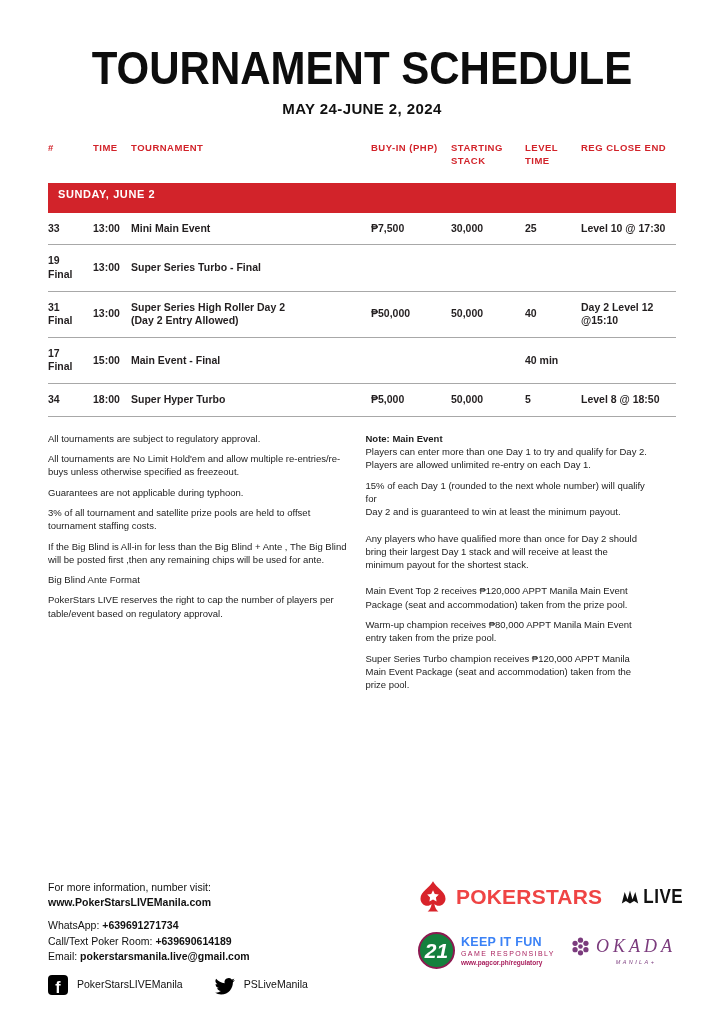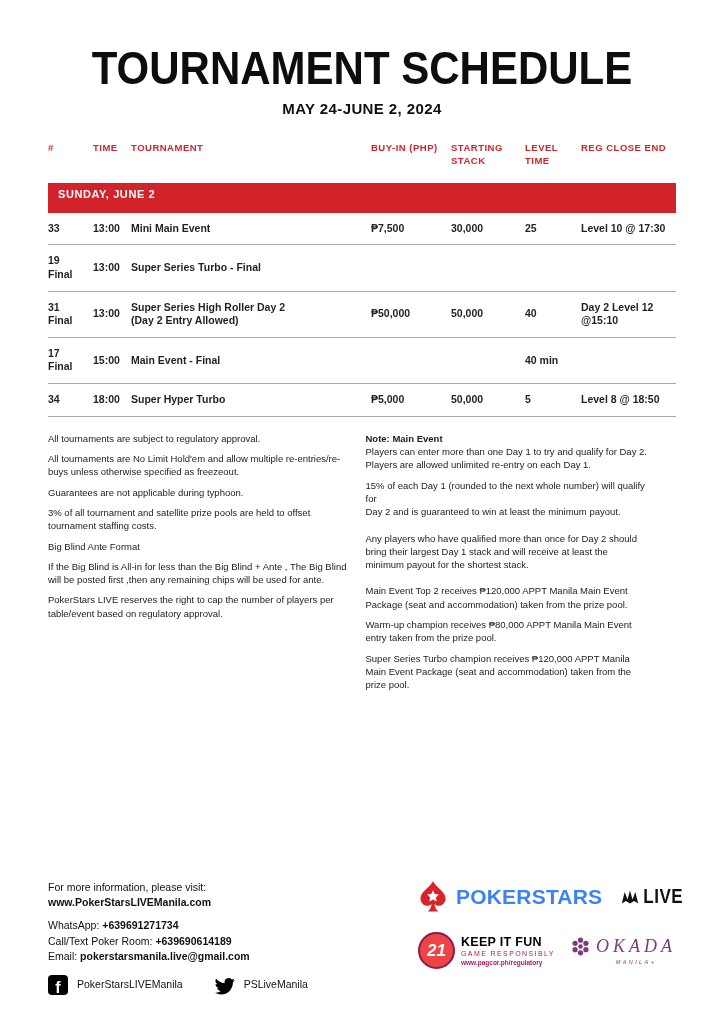--- a/index.html
+++ b/index.html
@@ -60,32 +60,32 @@
   .contact .block { margin-bottom:8px; }
   .socials { display:flex; gap:30px; align-items:center; margin-top:10px; font-size:10.5px; }
   .social-item { display:flex; align-items:center; gap:9px; }
   .fb-icon {
     width:20px; height:20px; background:#000; border-radius:4px; color:#fff;
     font-weight:bold; font-size:16px; display:flex; align-items:flex-end; justify-content:center;
     line-height:0.95; overflow:hidden;
   }
   .logos { width:258px; }
   .ps-row { display:flex; align-items:center; }
-  .ps-wordmark { font-size:21px; font-weight:800; letter-spacing:0.2px; color:#3b82f6; margin-left:8px; }
+  .ps-wordmark { font-size:21px; font-weight:800; letter-spacing:0.2px; color:#ef4444; margin-left:8px; }
   .ps-divider { width:1px; height:30px; background:#555; margin:0 9px 0 10px; }
   .live-wrap { display:flex; align-items:center; gap:4px; }
   .live-wordmark { font-size:17px; font-weight:800; letter-spacing:0.5px; color:#111; transform:scaleY(1.15); }
   .logos-row { display:flex; justify-content:space-between; align-items:center; margin-top:18px; }
   .pagcor { display:flex; align-items:center; gap:6px; }
   .pagcor-badge {
-    width:37px; height:37px; border-radius:50%; background:#ef4444; border:2px solid #8c1950;
-    color:#fff; font-weight:800; font-style:italic; font-size:17px;
+    width:37px; height:37px; border-radius:50%; background:#15803d; border:2px solid #8c1950;
+    color:#fff; font-weight:800; font-style:italic; font-size:21px;
     display:flex; align-items:center; justify-content:center; flex:none;
   }
-  .pagcor-l1 { font-size:12.5px; font-weight:800; color:#000000; letter-spacing:0.3px; }
+  .pagcor-l1 { font-size:12.5px; font-weight:800; color:#3b82f6; letter-spacing:0.3px; }
   .pagcor-l2 { font-size:7px; color:#A81E5C; letter-spacing:1.4px; margin-top:1px; }
   .pagcor-l3 { font-size:6.5px; font-weight:bold; color:#A81E5C; margin-top:2px; }
   .okada { text-align:center;font-style:italic; }
   .okada-top { display:flex; align-items:center; gap:5px; justify-content:center; }
   .okada-name { font-family:"Liberation Serif","DejaVu Serif",serif; font-size:18px; letter-spacing:4px; color:#7B3B7D; }
   .okada-sub { font-size:5.5px; letter-spacing:2.4px; color:#7B3B7D; margin-top:2px; padding-left:26px; }
 </style>
 </head>
 <body>
 
@@ -164,42 +164,42 @@
       <span class="cell">Level 8 @ 18:50</span>
     </div>
   </div>
 
   <div class="notes">
     <div class="notes-left">
       <p>All tournaments are subject to regulatory approval.</p>
       <p>All tournaments are No Limit Hold'em and allow multiple re-entries/re-buys unless otherwise specified as freezeout.</p>
       <p>Guarantees are not applicable during typhoon.</p>
       <p>3% of all tournament and satellite prize pools are held to offset tournament staffing costs.</p>
+      <p>If the Big Blind is All-in for less than the Big Blind + Ante , The Big Blind will be posted first ,then any remaining chips will be used for ante.</p>
       <p>Big Blind Ante Format</p>
-      <p>If the Big Blind is All-in for less than the Big Blind + Ante , The Big Blind will be posted first ,then any remaining chips will be used for ante.</p>
       <p>PokerStars LIVE reserves the right to cap the number of players per table/event based on regulatory approval.</p>
     </div>
     <div class="notes-right">
       <p style="margin-bottom:0" class="bold">Note: Main Event</p>
       <p>Players can enter more than one Day 1 to try and qualify for Day 2.
 Players are allowed unlimited re-entry on each Day 1.</p>
       <p>15% of each Day 1 (rounded to the next whole number) will qualify for
 Day 2 and is guaranteed to win at least the minimum payout.</p>
       <p class="gap-top">Any players who have qualified more than once for Day 2 should bring their largest Day 1 stack and will receive at least the minimum payout for the shortest stack.</p>
       <p class="gap-top">Main Event Top 2 receives ₱120,000 APPT Manila Main Event Package (seat and accommodation) taken from the prize pool.</p>
       <p>Warm-up champion receives ₱80,000 APPT Manila Main Event entry taken from the prize pool.</p>
       <p>Super Series Turbo champion receives ₱120,000  APPT Manila Main Event Package (seat and accommodation) taken from the prize pool.</p>
     </div>
   </div>
 
   <div class="footer">
 
     <div class="contact">
       <div class="block">
-        <div>For more information, please visit:</div>
+        <div>For more information, number visit:</div>
         <div class="bold">www.PokerStarsLIVEManila.com</div>
       </div>
       <div class="block">
         <div><span>WhatsApp: </span><span class="bold">+639691271734</span></div>
         <div><span>Call/Text Poker Room: </span><span class="bold">+639690614189</span></div>
         <div><span>Email: </span><span class="bold">pokerstarsmanila.live@gmail.com</span></div>
       </div>
       <div class="socials">
         <div class="social-item">
           <span class="fb-icon">f</span>

